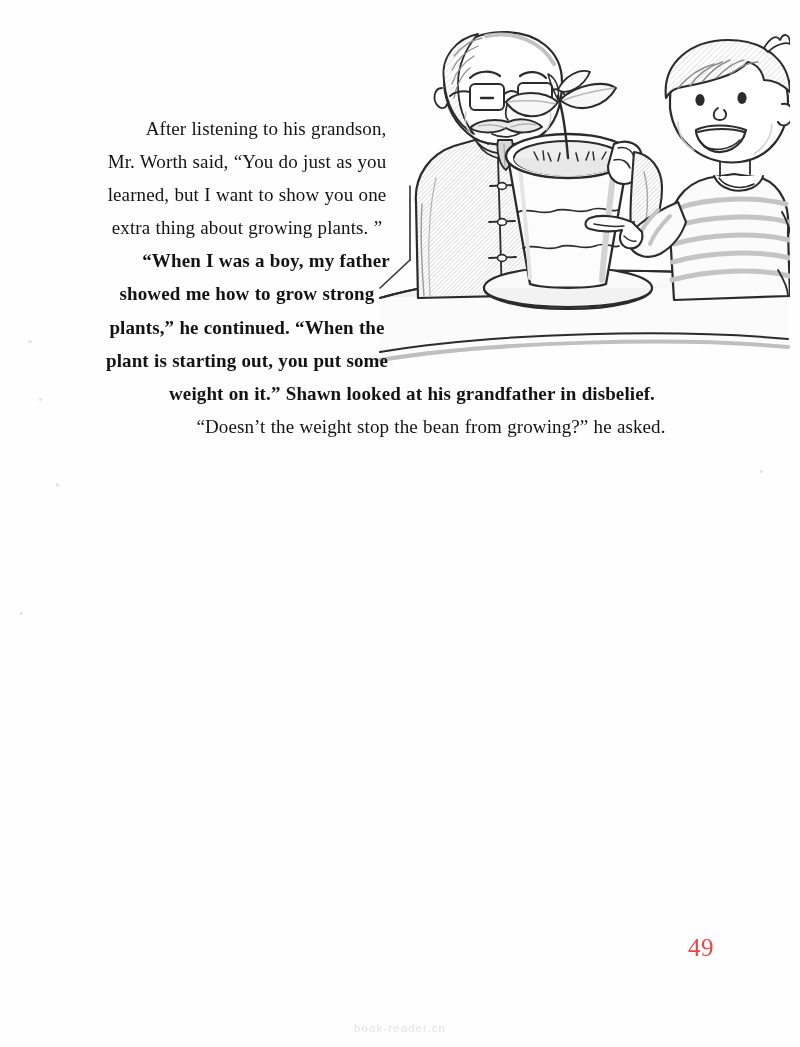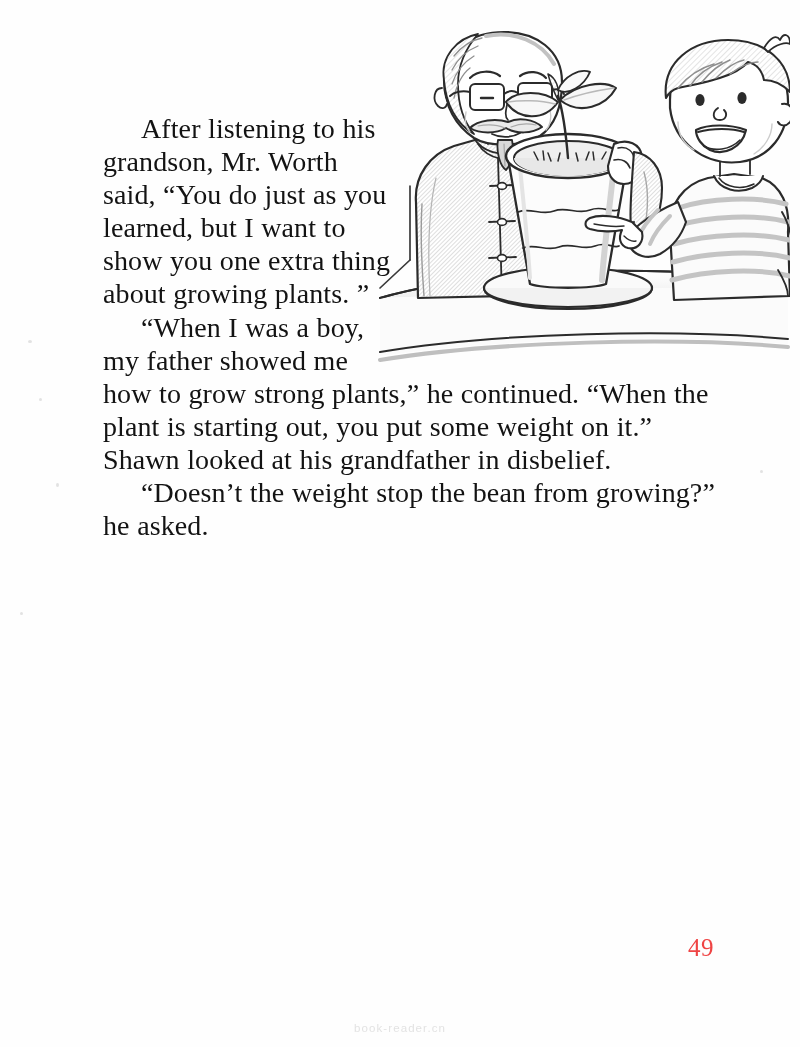--- a/index.html
+++ b/index.html
@@ -40,38 +40,39 @@
     height: 364px;
   }
   .illustration svg { display: block; width: 100%; height: 100%; }
 
   
   .body-text {
     position: absolute;
     left: 103px;
     top: 112px;
     width: 618px;
-    font-size: 28px;
+    font-size: 19px;
     line-height: 33.1px;
-    text-align: left;
+    text-align: center;
     letter-spacing: .1px;
     word-spacing: .4px;
   }
   .float-spacer {
     float: right;
     width: 330px;
     height: 252px;
     shape-outside: polygon(0 0, 100% 0, 100% 100%, 0 100%);
   }
   .body-text p {
     margin: 0;
     text-indent: 38px;
   }
   .body-text p.cont {
     text-indent: 38px;
+    font-weight: bold;
   }
 
   
   .folio {
     position: absolute;
     right: 86px;
     bottom: 85px;
     font-size: 25px;
     color: #ef4444;
     letter-spacing: .5px;

